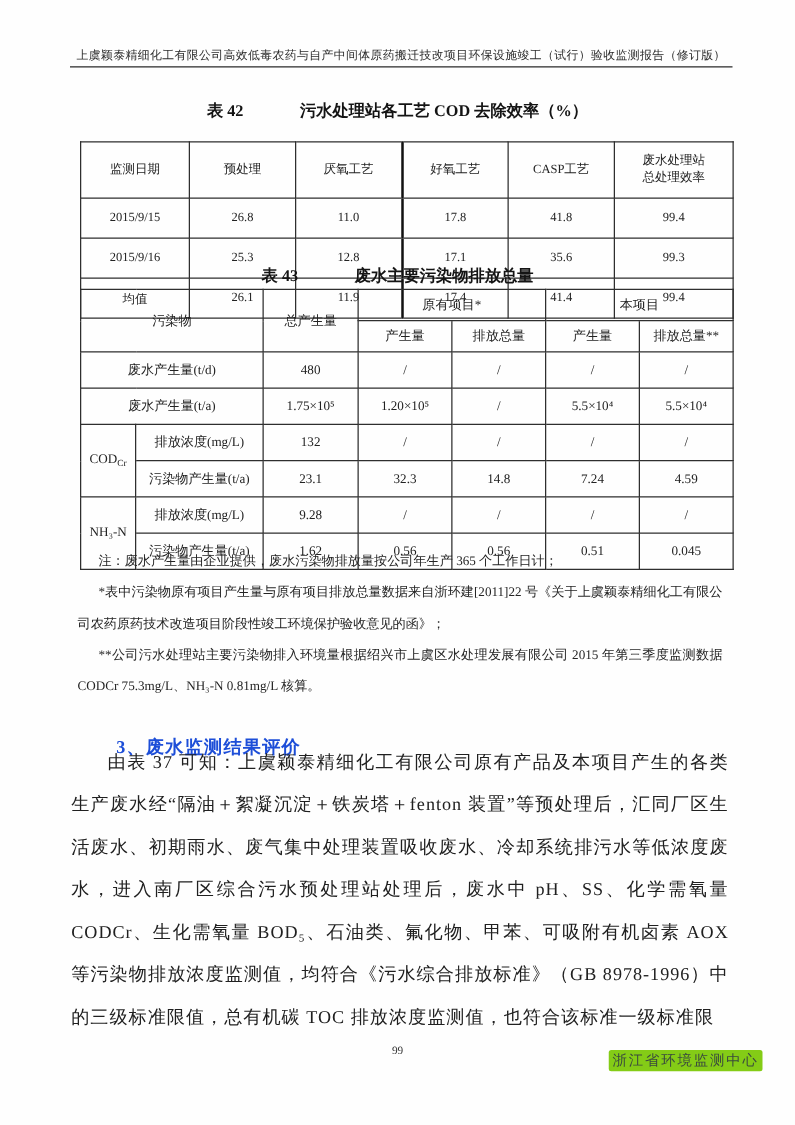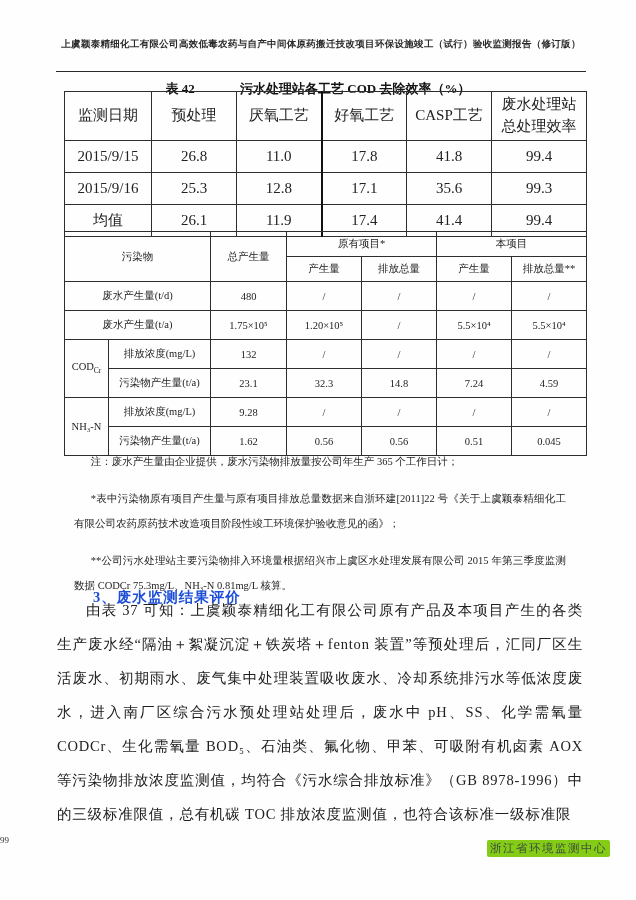--- a/index.html
+++ b/index.html
@@ -5,69 +5,69 @@
   html,body{margin:0;padding:0;}
   body{
     width:636px;height:900px;background:#ffffff;
     font-family:"Liberation Serif","DejaVu Serif",serif;
     color:#1f1f1f;
   }
   .page{position:relative;width:636px;height:900px;background:#fefefe;overflow:hidden;}
 
   .running-header{
     position:absolute;top:38px;left:56px;right:50px;
-    text-align:center;font-size:9.5px;font-weight:bold;color:#2b2b2b;
-    letter-spacing:0.3px;border-bottom:1.5px solid #2a2a2a;padding-bottom:20px;
+    text-align:center;font-size:9.5px;font-weight:normal;color:#2b2b2b;
+    letter-spacing:0.3px;border-bottom:1.5px solid #2a2a2a;padding-bottom:2px;
     white-space:nowrap;overflow:hidden;
   }
 
   .tbl-caption{
     position:absolute;left:0;width:636px;text-align:center;
     font-weight:bold;font-size:13px;color:#141414;
   }
   .cap42{top:80px;}
   .cap43{top:212px;}
   .tbl-caption .cap-label{margin-right:42px;}
 
   table{border-collapse:collapse;table-layout:fixed;}
-  .t42{position:absolute;top:91px;left:64px;width:522px;font-size:15px;}
+  .t42{position:absolute;top:113px;left:64px;width:522px;font-size:10px;}
   .t43{position:absolute;top:231px;left:64px;width:522px;font-size:10.5px;}
   th,td{
     border:1px solid #2e2e2e;text-align:center;vertical-align:middle;
     padding:2px 2px;font-weight:normal;color:#222;
     overflow:hidden;
   }
   .t42 th{height:40px;white-space:pre-line;line-height:1.45;}
   .t42 td{height:27px;text-align:center;}
   .t42 .vthick{border-left:2.5px solid #111;}
   .t42{border:1.5px solid #111;}
   .t43{border:1.5px solid #111;}
   .t43 th{height:20px;}
   .t43 td{height:24px;}
   sub{font-size:7.5px;}
 
   .notes{
     position:absolute;top:437px;left:62px;width:516px;
     font-size:10.5px;line-height:25px;color:#242424;text-align:justify;
   }
-  .notes p{margin:12px;text-indent:1.6em;}
+  .notes p{margin:0;text-indent:1.6em;}
 
   .sec-heading{
     position:absolute;top:588px;left:64px;width:500px;
     font-size:14.5px;font-weight:bold;color:#1d4ed8;text-indent:2em;
     letter-spacing:1px;
   }
   .body-para{
     position:absolute;top:593px;left:57px;width:526px;
     font-size:14.5px;line-height:34px;letter-spacing:0.8px;
     text-align:justify;text-indent:2em;color:#202020;
   }
 
   .page-num{
-    position:absolute;top:835px;left:0;width:636px;text-align:left;
+    position:absolute;top:835px;left:0;width:636px;text-align:center;
     font-size:9px;color:#333;
   }
   .footer-org{
     position:absolute;top:840px;right:26px;
     font-size:11.5px;letter-spacing:1.5px;color:#3a4a3e;
     background:#84cc16;padding:1px 3px;border-radius:2px;
   }
 </style>
 </head>
 <body>
@@ -120,20 +120,24 @@
       <td>均值</td>
       <td>26.1</td>
       <td>11.9</td>
       <td class="vthick">17.4</td>
       <td>41.4</td>
       <td>99.4</td>
     </tr>
   </tbody>
     </table>
 
+  <div class="tbl-caption cap43">
+    <span class="cap-label">表 43</span>
+    <span>废水主要污染物排放总量</span>
+  </div>
 
   <table class="t43">
     <colgroup>
       <col style="width:44px">
         <col style="width:102px">
         <col style="width:76px">
       <col style="width:75px">
         <col style="width:75px">
         <col style="width:75px">
         <col style="width:75px">

